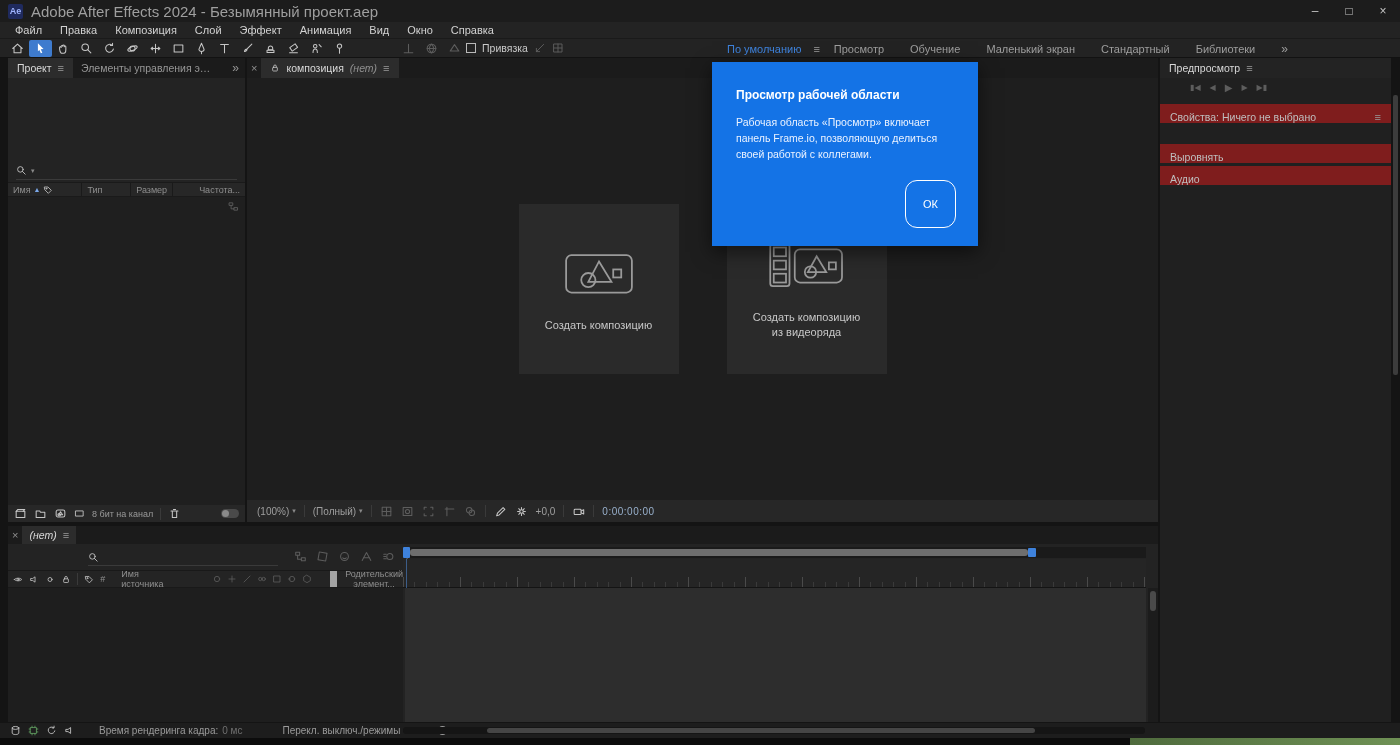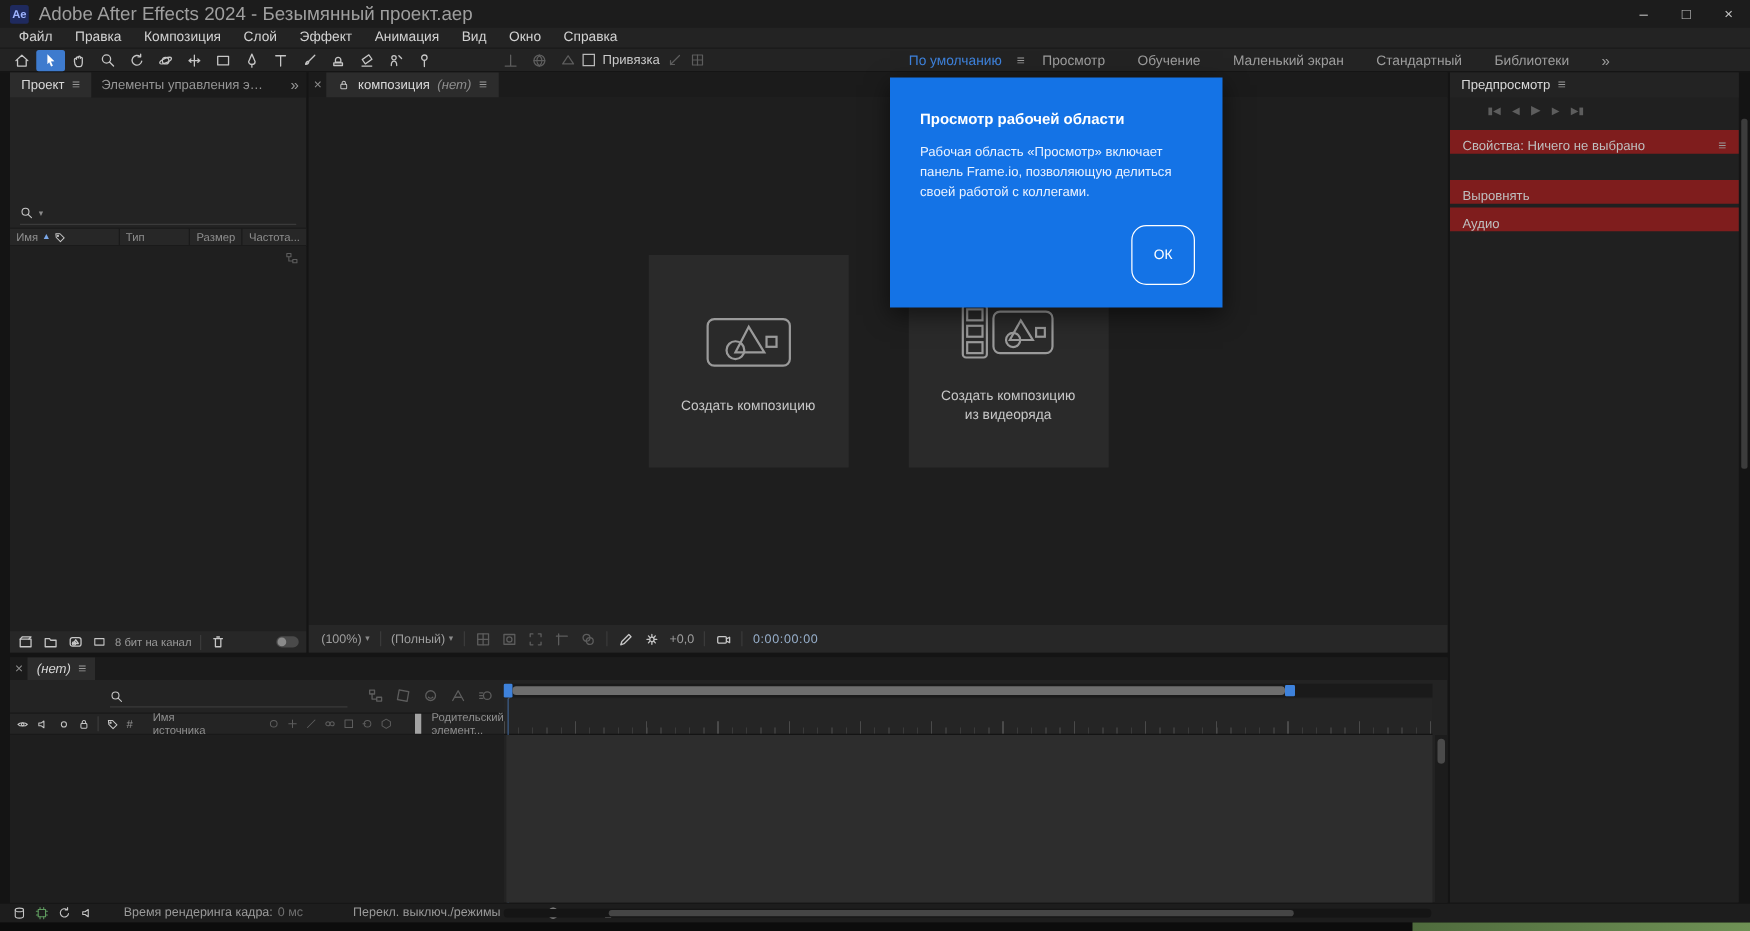--- a/index.html
+++ b/index.html
@@ -285,21 +285,21 @@
       <span class="pcol" style="width:90px;">
         <span>Имя</span>
         <span style="color:#7aa7e8;font-size:7px;">▲</span>
         <svg class="ic" viewBox="0 0 15 15" style="width:10px;height:10px;">
             <path d="M2.5 3 h5 l5 5 -4.5 4.5 -5-5 Z"></path>
             <circle cx="5" cy="5.5" r=".8"></circle>
           </svg>
       </span>
       <span class="pcol" style="width:58px;">Тип</span>
       <span class="pcol" style="width:42px;">Размер</span>
-      <span class="pcol" style="flex:1;border-right:none;">Частота...</span>
+      <span class="pcol" style="flex:1;border-right:none;margin-left:21px;">Частота...</span>
     </div>
 
     <div class="proj-list">
       <svg class="ic dim" viewBox="0 0 15 15" style="position:absolute;right:6px;top:4px;width:11px;height:11px;">
           <rect x="2" y="2.5" width="4.5" height="3.5"></rect>
           <rect x="8.5" y="9" width="4.5" height="3.5"></rect>
           <path d="M4.2 6 v4.7 h4.3"></path>
         </svg>
     </div>
 
@@ -533,21 +533,21 @@
             <rect x="3" y="3" width="9" height="9"></rect>
           </svg>
         <svg class="ic dim" viewBox="0 0 15 15" style="width:10px;height:10px;">
             <circle cx="7.5" cy="7.5" r="4"></circle>
             <path d="M2 7.5 h3"></path>
           </svg>
         <svg class="ic dim" viewBox="0 0 15 15" style="width:10px;height:10px;">
             <path d="M7.5 2 L12.5 5 V10 L7.5 13 L2.5 10 V5 Z"></path>
           </svg>
       </span>
-      <span style="margin-left:12px;border-left:5px solid #a3a3a3;padding-left:8px;height:100%;display:flex;align-items:center;flex:1;">Родительский элемент...</span>
+      <span style="margin-left:12px;border-left:7px solid #a3a3a3;padding-left:8px;height:100%;display:flex;align-items:center;flex:1;text-align:center;">Родительский элемент...</span>
     </div>
 
     <div class="tl-body-left"></div>
     <div class="tl-body-right"></div>
     <div class="tl-vscroll">
       <span class="tl-vthumb"></span>
     </div>
   </div>
 
   <div class="popup">

